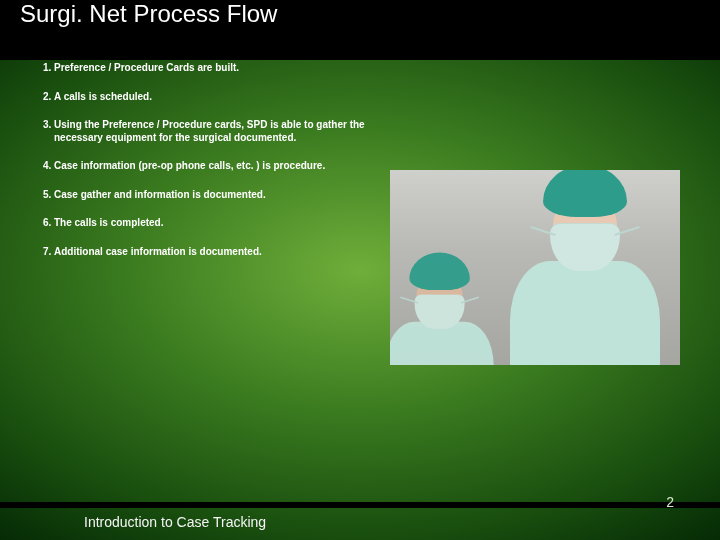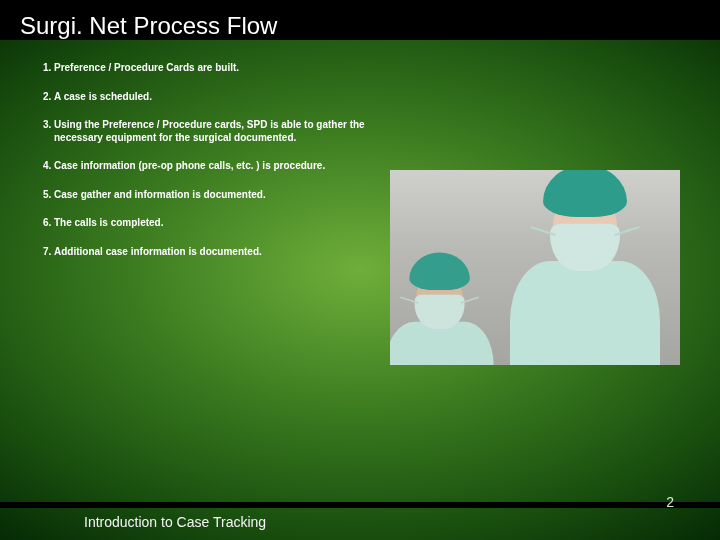--- a/index.html
+++ b/index.html
@@ -7,24 +7,24 @@
   .slide {
     width: 720px;
     height: 540px;
     background: radial-gradient(ellipse 110% 90% at 50% 50%, #6fae3a 0%, #3a7a1f 30%, #184d0e 55%, #052a05 72%, #000 88%);
     position: relative;
     color: #fff;
   }
   .title-bar {
     position: absolute;
     top: 0; left: 0; right: 0;
-    height: 40px;
+    height: 60px;
     background: #000;
     display: flex;
-    align-items: flex-end;
+    align-items: flex-start;
     padding-left: 20px;
   }
   .title-text {
     color: #fff;
     font-size: 24px;
     font-weight: 400;
   }
   .content {
     position: absolute;
     top: 62px;
@@ -120,21 +120,21 @@
 
 <div class="slide">
 
   <div class="title-bar">
     <div class="title-text">Surgi. Net Process Flow</div>
   </div>
 
   <div class="content">
     <ol class="steps">
       <li>Preference / Procedure Cards are built.</li>
-      <li>A case is scheduled.</li>
+      <li>A calls is scheduled.</li>
       <li>Using the Preference / Procedure cards, SPD is able to gather the necessary equipment for the surgical documented.</li>
       <li>Case information (pre-op phone calls, etc. ) is procedure.</li>
       <li>Case gather and information is documented.</li>
       <li>The calls is completed.</li>
       <li>Additional case information is documented.</li>
     </ol>
   </div>
 
   <div class="image-box" aria-label="Two surgical staff wearing teal caps and masks">
     <div class="person p-side">

